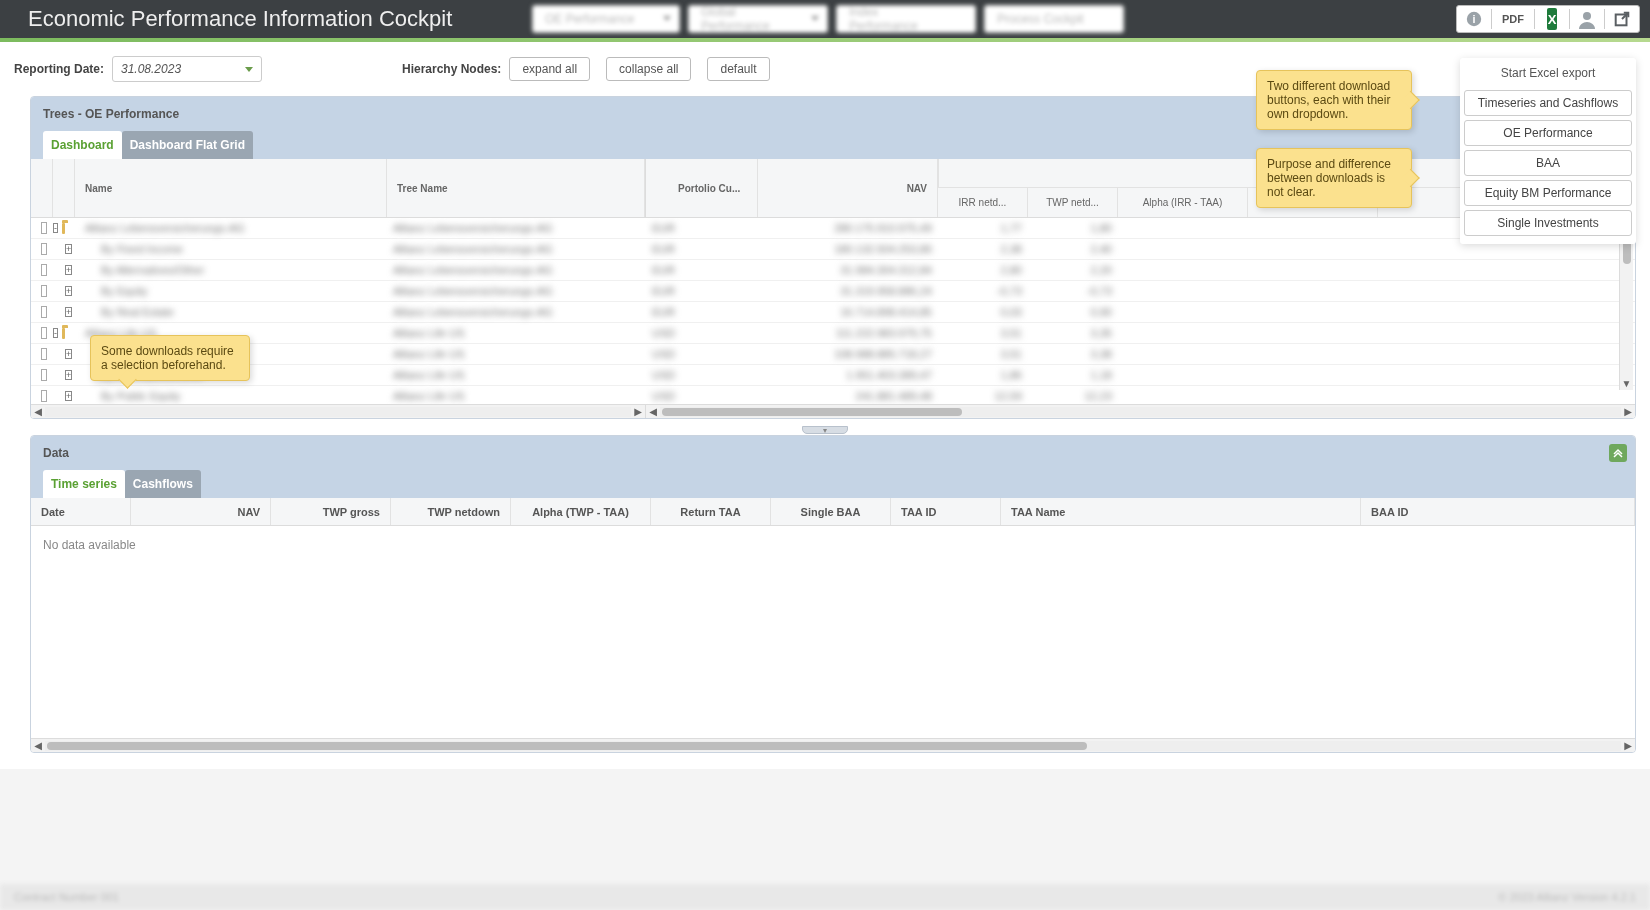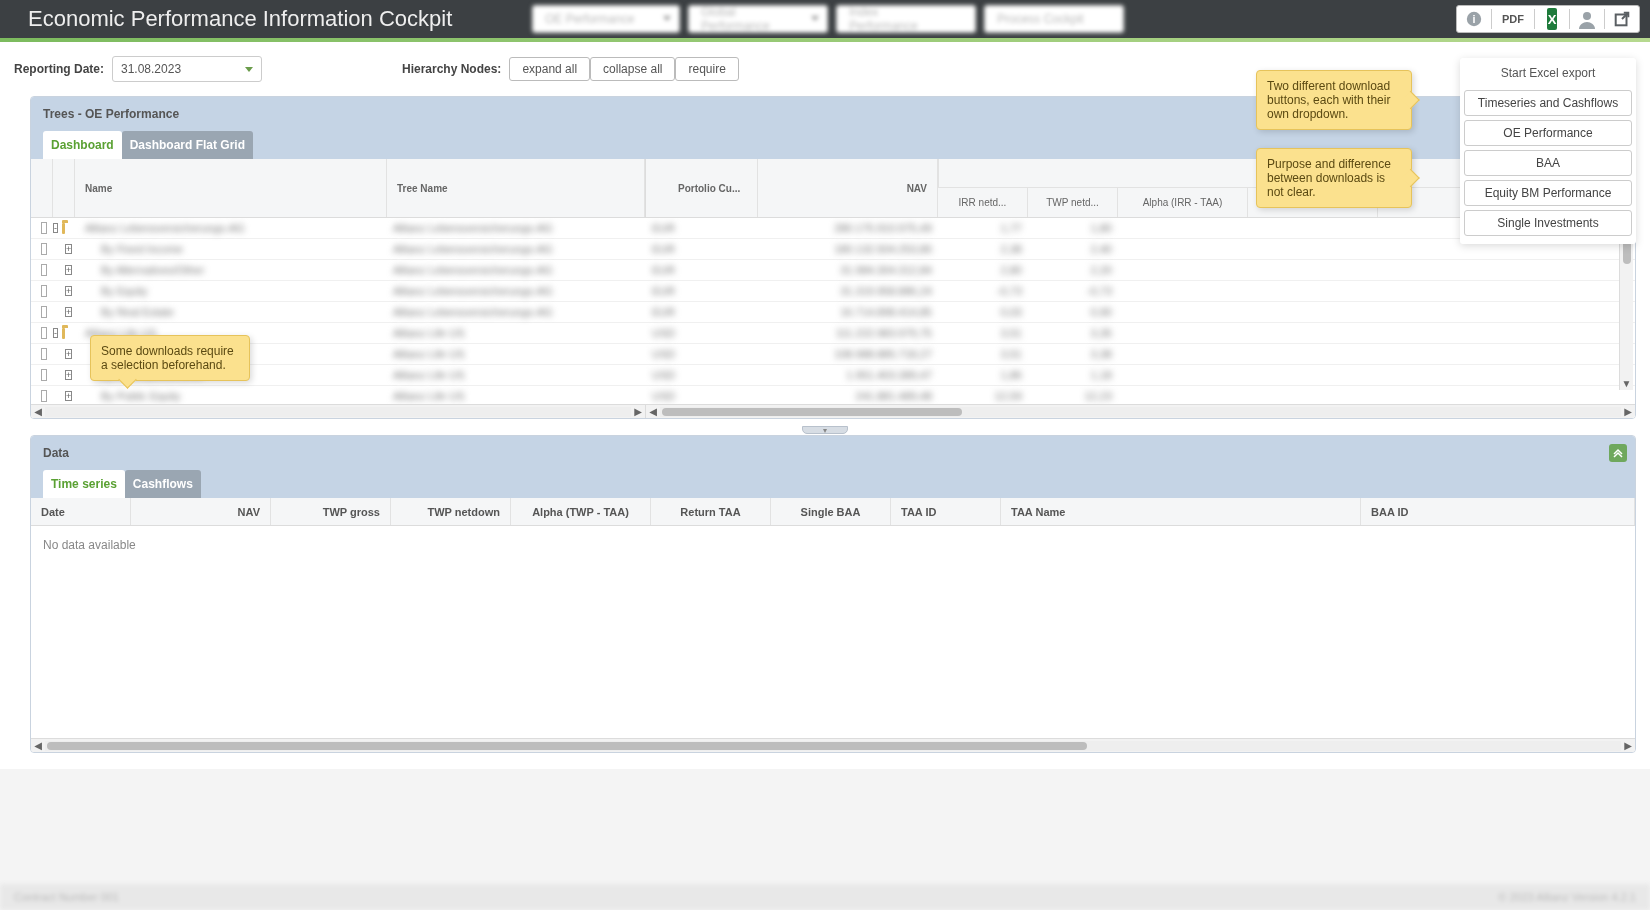--- a/index.html
+++ b/index.html
@@ -104,29 +104,30 @@
   border: 1px solid #ccc;
   border-radius: 3px;
   height: 26px;
   width: 150px;
   display: flex;
   align-items: center;
   padding: 0 8px;
   position: relative;
   margin-right: 140px;
   color: #555;
+  font-style: italic;
 }
 .date-dd .caret {
   position: absolute; right: 8px; top: 10px;
   width: 0; height: 0;
   border-left: 4px solid transparent;
   border-right: 4px solid transparent;
   border-top: 5px solid #6a9c4a;
 }
-.hnodes { display: flex; align-items: center; gap: 0; }
+.hnodes { display: flex; align-items: center; gap: 16px; }
 .hnodes .btn {
   border: 1px solid #bbb;
   border-radius: 3px;
   background: #fff;
   height: 24px;
   padding: 0 12px;
   font-size: 12px;
   color: #555;
   display: flex;
   align-items: center;
@@ -395,21 +396,21 @@
   <div class="controls-row">
     <span class="lbl">Reporting Date:</span>
     <div class="date-dd">
       <span>31.08.2023</span>
       <span class="caret"></span>
     </div>
     <span class="lbl">Hierarchy Nodes:</span>
     <div class="hnodes">
       <div class="btn">expand all</div>
       <div class="btn">collapse all</div>
-      <div class="btn">require</div>
+      <div class="btn">default</div>
     </div>
   </div>
 
   <div class="panel">
     <div class="panel-head">
       <div class="panel-title">Trees - OE Performance</div>
       <div class="tabs">
         <div class="tab active">Dashboard</div>
         <div class="tab inactive">Dashboard Flat Grid</div>
       </div>

